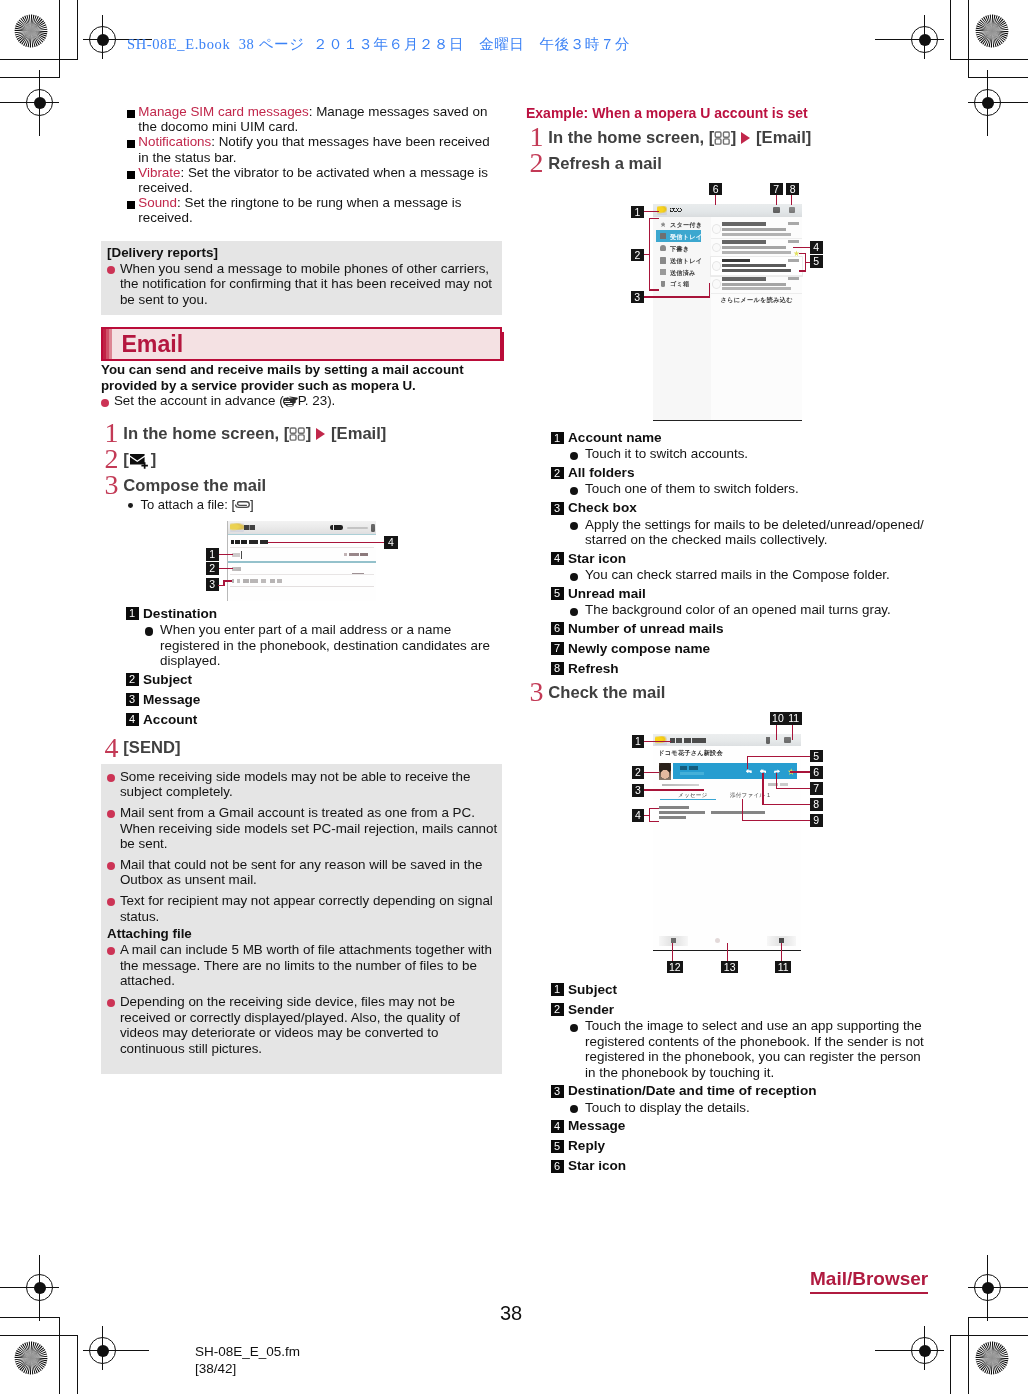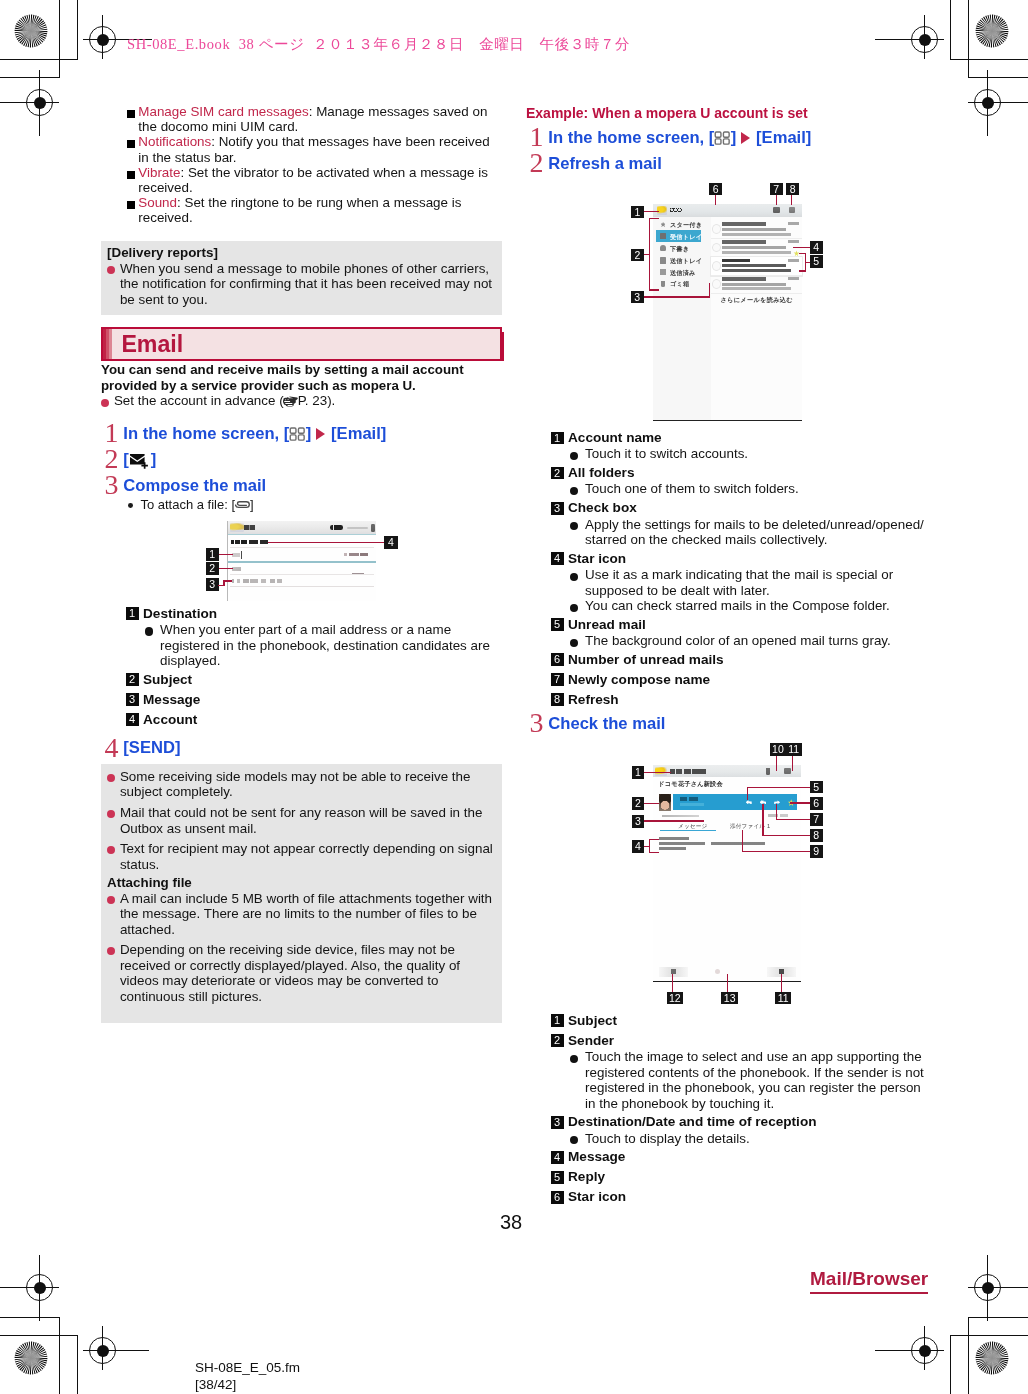--- a/index.html
+++ b/index.html
@@ -30,23 +30,23 @@
   .rm-rl .hl{left:-3px;width:60px;}
   .rm-rl .vl{top:-16px;height:66px;}
   .rm-br .hl{left:-33px;width:69px;}
   .rm-br .vl{top:-8px;height:44px;}
 
   .cropmark{position:absolute;background:#111;}
 
   .colorpatch{position:absolute;width:34px;height:34px;border-radius:50%;overflow:hidden;}
 
   
-  .bookline{position:absolute;font-family:"Liberation Serif",serif;font-size:14.5px;color:#ec4899;
+  .bookline{position:absolute;font-family:"Liberation Serif",serif;font-size:14.5px;color:#3b82f6;
             letter-spacing:.6px;white-space:pre;}
-  .footer-fm{position:absolute;font-family:"Liberation Sans",sans-serif;font-size:13.5px;color:#111;line-height:17px;margin-top:16px;}
+  .footer-fm{position:absolute;font-family:"Liberation Sans",sans-serif;font-size:13.5px;color:#111;line-height:17px;}
   .pagenum{position:absolute;font-family:"Liberation Sans",sans-serif;font-size:20px;color:#111;}
   .chaptag{position:absolute;font-family:"Liberation Sans",sans-serif;font-size:19px;font-weight:bold;color:#b01b40;
            border-bottom:2px solid #b01b40;padding-bottom:2px;}
 
   
   .col{position:absolute;top:104px;width:401px;}
   .colL{left:101px;}
   .colR{left:526px;}
 
   
@@ -77,21 +77,21 @@
   .subhead .txt{position:absolute;left:21.5px;top:4px;font-size:19.5px;font-weight:bold;color:#111;line-height:24px;}
   .subhead .rule{position:absolute;left:0;right:0;top:27.5px;height:3.3px;background:#c5284c;}
 
   .example{font-size:14px;font-weight:bold;color:#bb1140;line-height:17px;}
 
   .lead{font-size:13.3px;font-weight:bold;color:#111;line-height:15.5px;}
 
   
   .step{position:relative;padding-left:22.3px;min-height:21px;}
   .step .n{position:absolute;left:3.4px;top:-0.5px;font-family:"Liberation Serif",serif;font-size:28px;color:#c33a56;font-weight:normal;line-height:26px;}
-  .step .t{font-size:16.6px;font-weight:bold;color:#1d4ed8;line-height:26px;display:inline-block;}
+  .step .t{font-size:16.6px;font-weight:bold;color:#404040;line-height:26px;display:inline-block;}
 
   .sub-bullet{position:relative;padding-left:39.4px;font-size:13px;line-height:15.2px;color:#161616;}
   .sub-bullet:before{content:"";position:absolute;left:27.3px;top:6.2px;width:4.9px;height:4.9px;border-radius:50%;background:#1a1a1a;}
 
   
   .keynum{position:absolute;left:0;top:1.5px;width:13px;height:12.9px;background:#0b0b0b;color:#fff;font-size:11px;
           line-height:12.9px;text-align:center;font-family:"Liberation Sans",sans-serif;
           font-weight:normal;letter-spacing:-.2px;}
   .keyrow{position:relative;padding-left:17.5px;font-size:13.6px;font-weight:bold;color:#0f0f0f;line-height:15.8px;white-space:nowrap;margin-top:4.2px;}
   .keyrow:first-child{margin-top:0;}
@@ -381,21 +381,21 @@
         </svg></div>
   </div>
 
   <div class="cropmark" style="left:103px;top:39px;width:49px;height:1px;"></div>
   <div class="bookline" style="left:127px;top:35px;">SH-08E_E.book  38 ページ  ２０１３年６月２８日　金曜日　午後３時７分</div>
 
   <div class="footer-fm" style="left:195px;top:1343px;">
     <div>SH-08E_E_05.fm</div>
     <div>[38/<wbr>42]</div>
   </div>
-  <div class="pagenum" style="left:500px;top:1211px;">38</div>
+  <div class="pagenum" style="left:500px;top:1302px;">38</div>
   <div class="chaptag" style="left:810px;top:1268px;">Mail/<wbr>Browser</div>
 
   <div class="col colL" id="colL">
 
     <div class="sq-list">
       <div class="sq-item">
         <span class="red">Manage SIM card messages</span><span>: Manage messages saved on the docomo mini UIM card.</span>
       </div>
       <div class="sq-item">
         <span class="red">Notifications</span><span>: Notify you that messages have been received in the status bar.</span>
@@ -505,20 +505,21 @@
       <div class="keyrow"><span class="keynum">4</span><span>Account</span></div>
     </div>
 
     <div class="step" style="margin-top:7.8px;">
       <span class="n">4</span>
       <span class="t">[SEND]</span>
     </div>
 
     <div class="graybox" style="margin-top:2.5px;padding-top:5px;padding-bottom:18px;">
       <div class="dot-item">Some receiving side models may not be able to receive the subject completely.</div>
+      <div class="dot-item">Mail sent from a Gmail account is treated as one from a PC. When receiving side models set PC-mail rejection, mails cannot be sent.</div>
       <div class="dot-item">Mail that could not be sent for any reason will be saved in the Outbox as unsent mail.</div>
       <div class="dot-item">Text for recipient may not appear correctly depending on signal status.</div>
       <div class="gb-title" style="margin-top:2.1px;">Attaching file</div>
       <div class="dot-item">A mail can include 5 MB worth of file attachments together with the message. There are no limits to the number of files to be attached.</div>
       <div class="dot-item">Depending on the receiving side device, files may not be received or correctly displayed/<wbr>played. Also, the quality of videos may deteriorate or videos may be converted to continuous still pictures.</div>
     </div>
   </div>
 
   <div class="col colR" id="colR">
 
@@ -637,21 +638,20 @@
     </div>
 
     <div style="padding-left:24.5px;margin-top:5.5px;">
       <div class="keyrow"><span class="keynum">1</span><span>Account name</span></div>
       <div class="keydot">Touch it to switch accounts.</div>
       <div class="keyrow"><span class="keynum">2</span><span>All folders</span></div>
       <div class="keydot">Touch one of them to switch folders.</div>
       <div class="keyrow"><span class="keynum">3</span><span>Check box</span></div>
       <div class="keydot">Apply the settings for mails to be deleted/<wbr>unread/<wbr>opened/<wbr>starred on the checked mails collectively.</div>
       <div class="keyrow"><span class="keynum">4</span><span>Star icon</span></div>
-      <div class="keydot">Use it as a mark indicating that the mail is special or supposed to be dealt with later.</div>
       <div class="keydot">You can check starred mails in the Compose folder.</div>
       <div class="keyrow"><span class="keynum">5</span><span>Unread mail</span></div>
       <div class="keydot">The background color of an opened mail turns gray.</div>
       <div class="keyrow"><span class="keynum">6</span><span>Number of unread mails</span></div>
       <div class="keyrow"><span class="keynum">7</span><span>Newly compose name</span></div>
       <div class="keyrow"><span class="keynum">8</span><span>Refresh</span></div>
     </div>
 
     <div class="step" style="margin-top:3.3px;">
       <span class="n">3</span>

